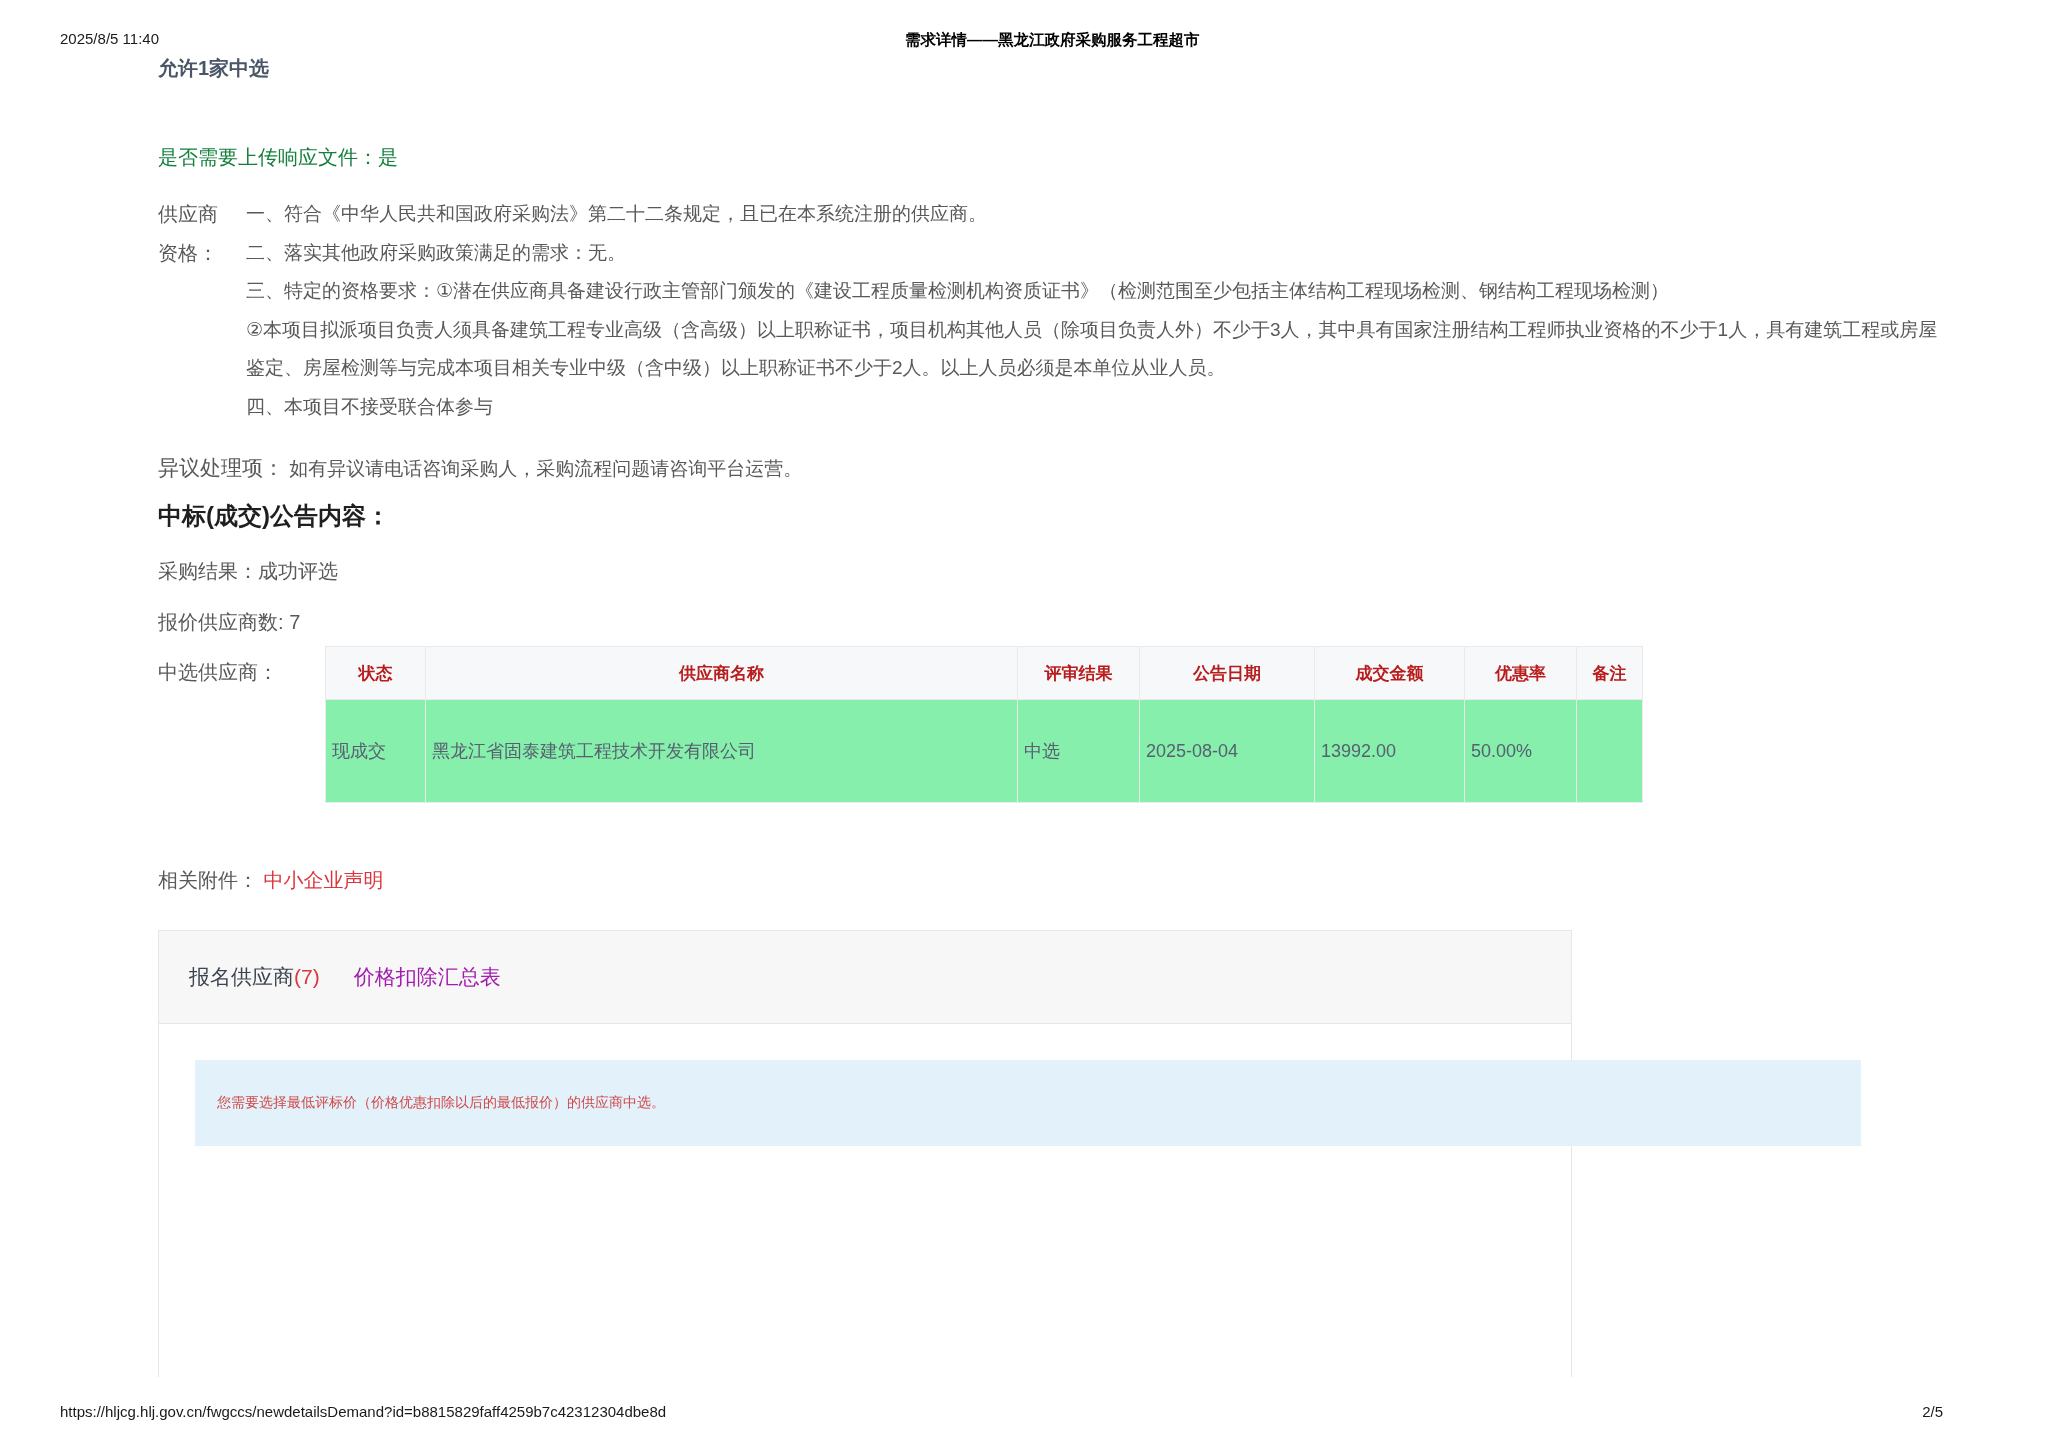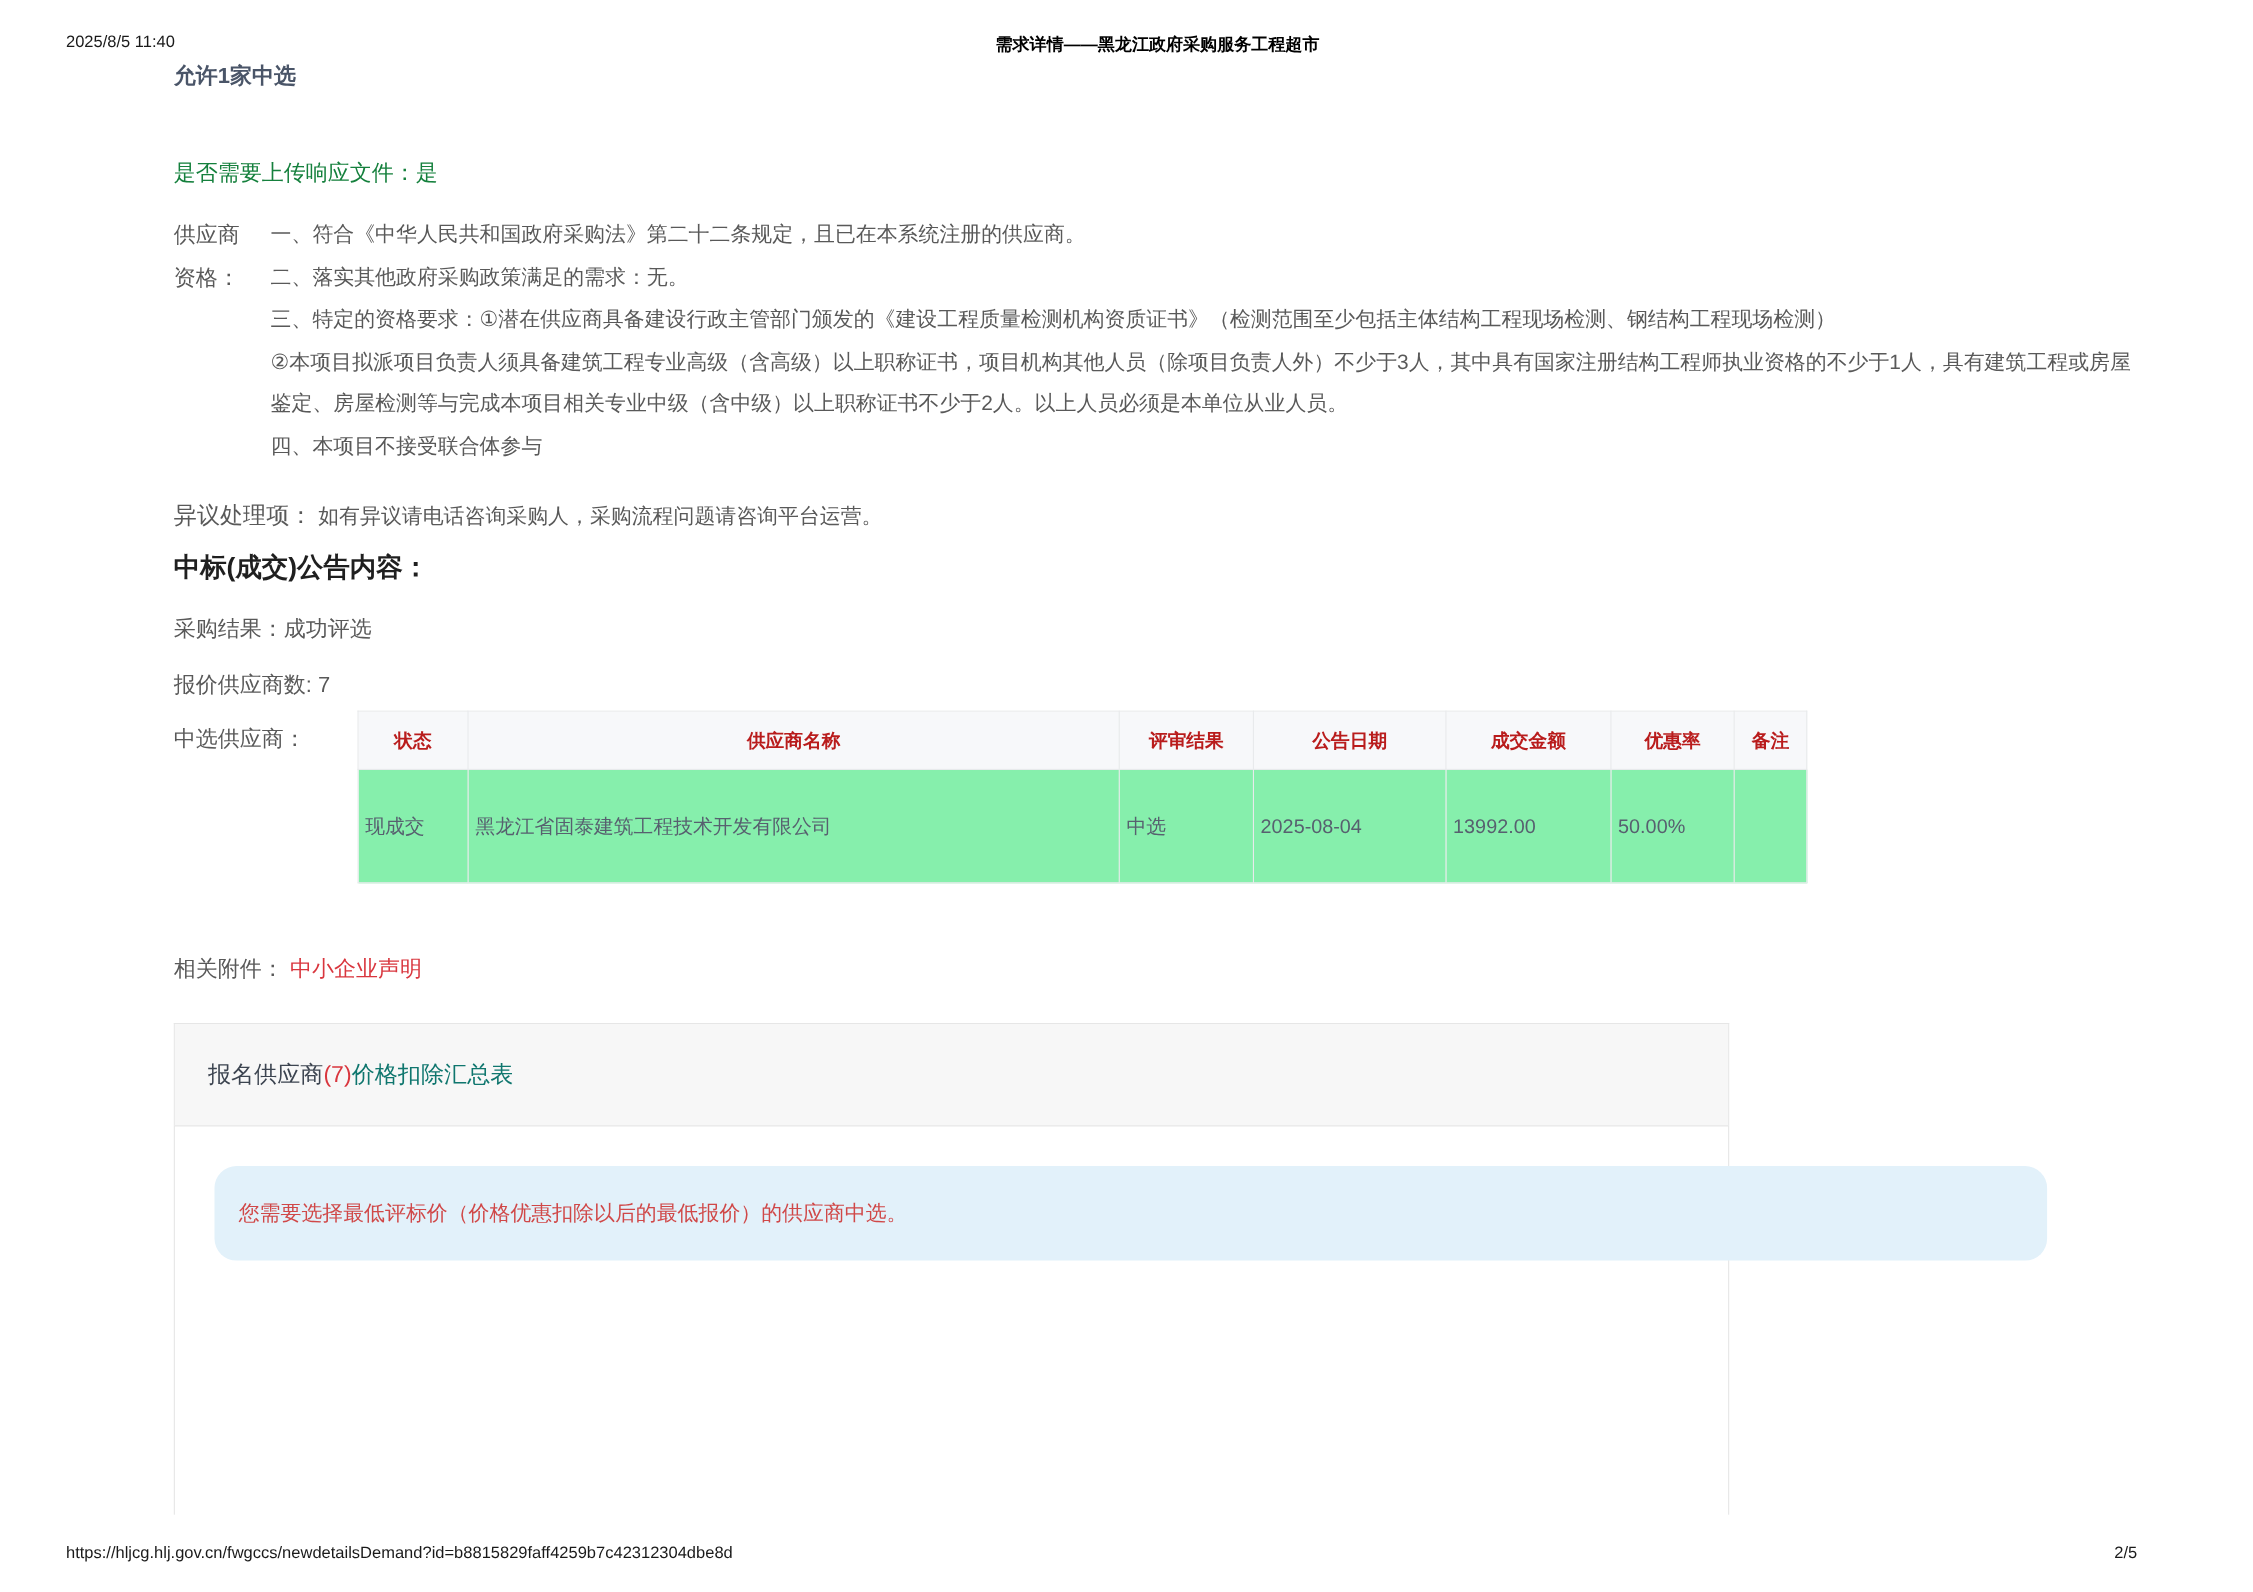--- a/index.html
+++ b/index.html
@@ -49,26 +49,26 @@
   .panel{
     margin-top:36px;width:1414px;height:447px;box-sizing:border-box;
     border:1px solid #e6e6e6;border-bottom:none;background:#fff;
   }
   .panel-header{
     height:93px;box-sizing:border-box;background:#f7f7f7;border-bottom:1px solid #e6e6e6;
     display:flex;align-items:center;padding-left:30px;font-size:21px;
   }
   .tab-registered{color:#3c4450;cursor:pointer;}
   .tab-registered .count{color:#d9363e;}
-  .tab-price{color:#0f766e;cursor:pointer;}
+  .tab-price{color:#a21caf;margin-left:34px;cursor:pointer;}
   .panel-body{position:relative;}
   .notice-box{
     margin:36px 0 0 36px;width:1666px;height:86px;box-sizing:border-box;
     background:#e2f1fa;display:flex;align-items:center;padding-left:22px;
-    font-size:19px;color:#d04848;border-radius:20px;
+    font-size:14px;color:#d04848;
   }
 </style>
 </head>
 <body>
 
 <div class="page">
 
   <div class="print-header">
     <span class="print-timestamp">2025/8/5 11:40</span>
     <span class="print-title">需求详情——黑龙江政府采购服务工程超市</span>

